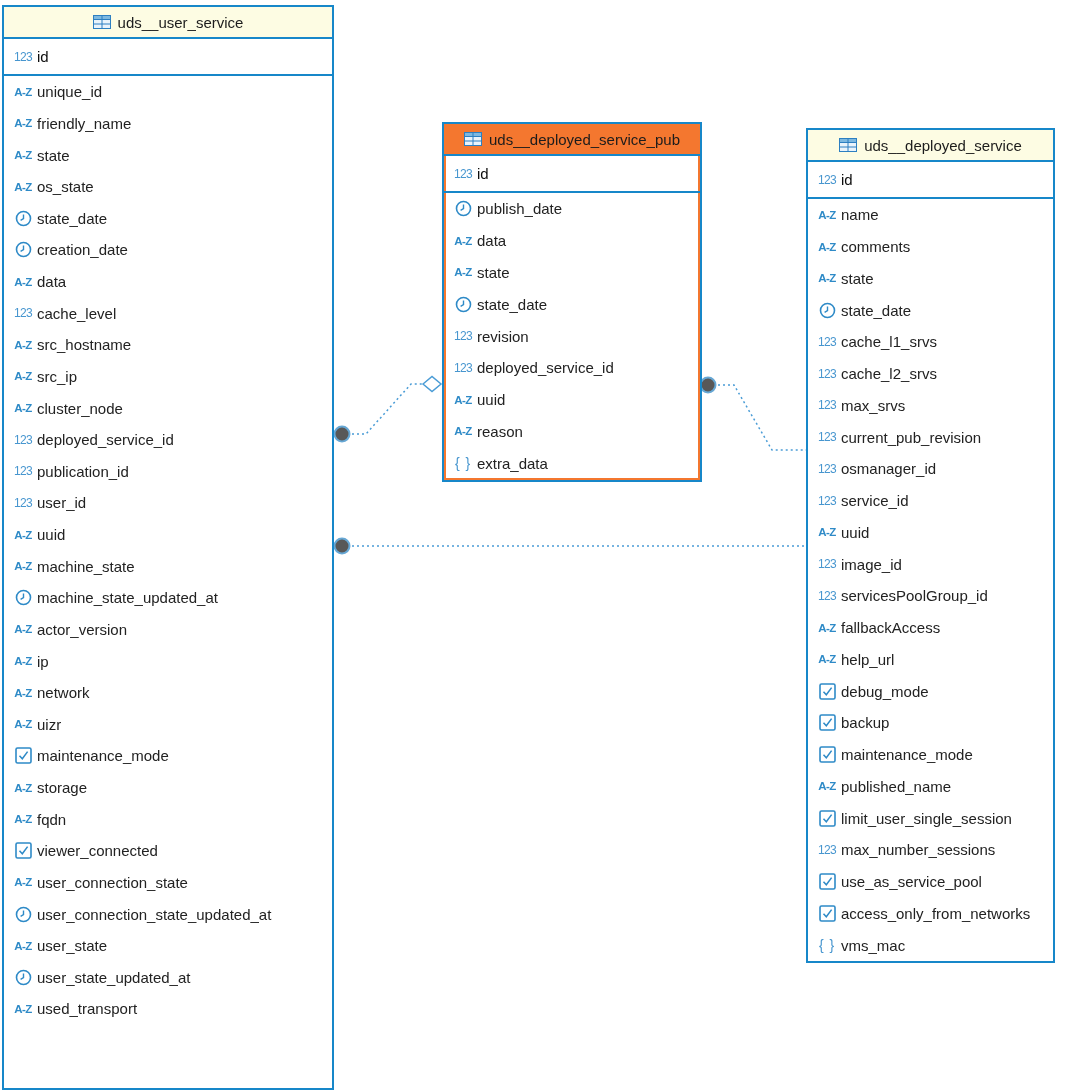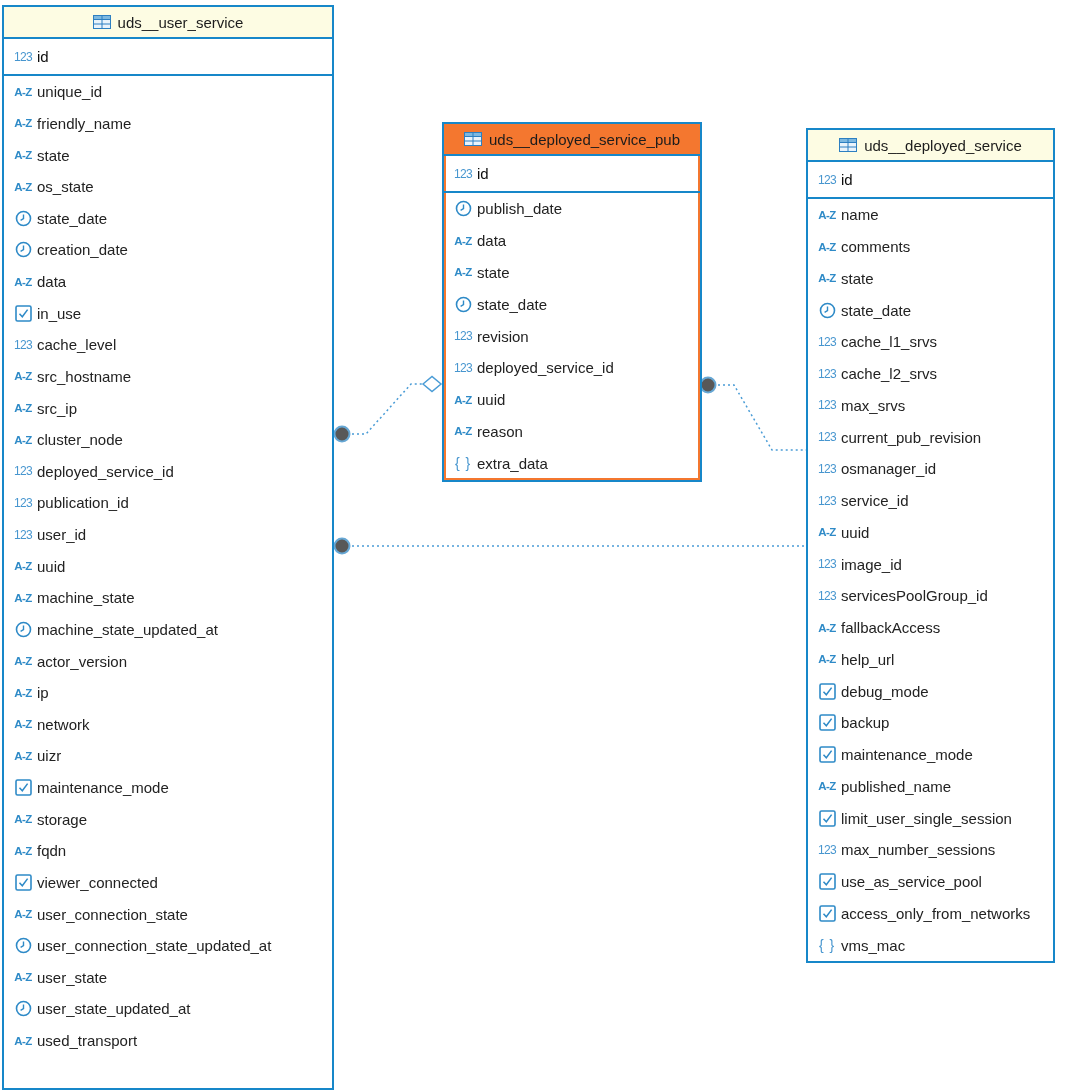--- a/index.html
+++ b/index.html
@@ -116,29 +116,20 @@
         <span class="cname">creation_date</span>
       </div>
       <div class="erd-row">
         <span class="cicon">
           <span class="ticon-az">A-Z</span>
         </span>
         <span class="cname">data</span>
       </div>
       <div class="erd-row">
         <span class="cicon">
-          <svg width="17" height="17" viewBox="0 0 17 17">
-            <rect x="1" y="1" width="15" height="15" rx="1.5" fill="none" stroke="#2e8ac7" stroke-width="1.6"></rect>
-            <path d="M4.5 8.8 L7.3 11.8 L12.6 4.6" fill="none" stroke="#2e8ac7" stroke-width="1.5"></path>
-          </svg>
-        </span>
-        <span class="cname">in_use</span>
-      </div>
-      <div class="erd-row">
-        <span class="cicon">
           <span class="ticon-num">123</span>
         </span>
         <span class="cname">cache_level</span>
       </div>
       <div class="erd-row">
         <span class="cicon">
           <span class="ticon-az">A-Z</span>
         </span>
         <span class="cname">src_hostname</span>
       </div>

